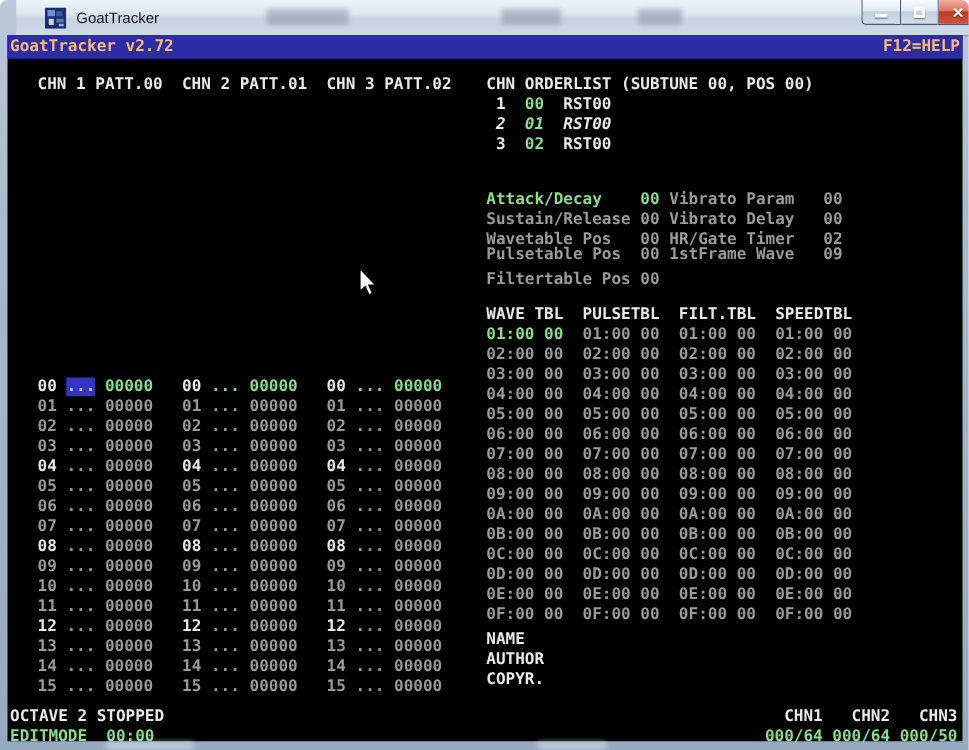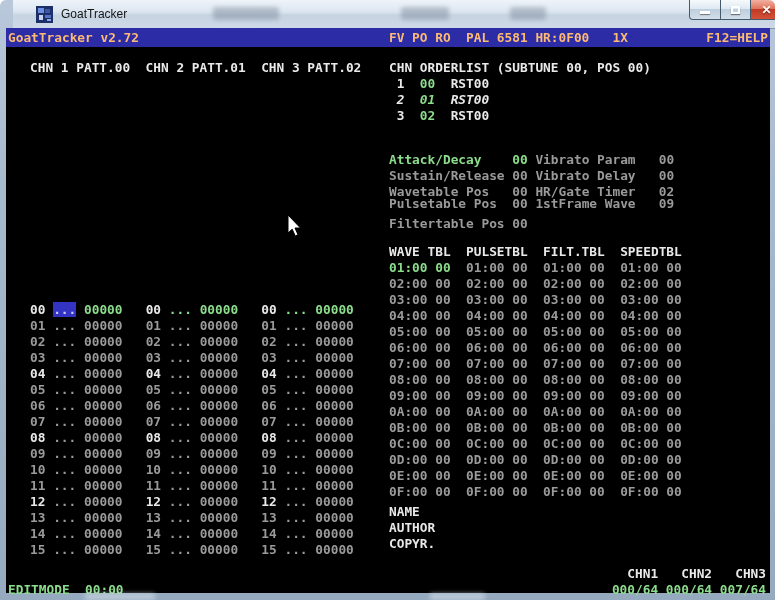--- a/index.html
+++ b/index.html
@@ -70,21 +70,20 @@
       </div>
       <div class="btn btn-close">
         <span class="glyph-close">✕</span>
       </div>
     </div>
   </div>
 
   <div class="screen">
     <div class="gtbar">
       <span class="hl">GoatTracker v2.72</span>
-      <span class="hc">FV PO RO  PAL 6581 HR:0F00   1X</span>
       <span class="hr">F12=HELP</span>
     </div>
 
     <div id="chn-headers" class="line c-white" style="left:24px;top:32px">CHN 1 PATT.00  CHN 2 PATT.01  CHN 3 PATT.02</div>
 
     <div class="line c-white" style="left:383px;top:32px">CHN ORDERLIST (SUBTUNE 00, POS 00)</div>
     <div id="orderlist">
         <div class="line" style="left: 383px; top: 48px;"><span class="c-white"> 1  </span><span class="c-green">00</span><span class="c-white">  RST00</span></div>
         <div class="line" style="left: 383px; top: 64px; font-style: italic;"><span class="c-white"> 2  </span><span class="c-green">01</span><span class="c-white">  RST00</span></div>
         <div class="line" style="left: 383px; top: 80px;"><span class="c-white"> 3  </span><span class="c-green">02</span><span class="c-white">  RST00</span></div>
@@ -133,23 +132,24 @@
         <div class="line" style="left: 24px; top: 466px;"><span class="c-white">12</span><span class="c-gray"> </span><span class="c-gray">...</span><span class="c-gray"> </span><span class="c-gray">00000</span><span class="c-gray">   </span><span class="c-white">12</span><span class="c-gray"> </span><span class="c-gray">...</span><span class="c-gray"> </span><span class="c-gray">00000</span><span class="c-gray">   </span><span class="c-white">12</span><span class="c-gray"> </span><span class="c-gray">...</span><span class="c-gray"> </span><span class="c-gray">00000</span></div>
         <div class="line" style="left: 24px; top: 482px;"><span class="c-gray">13</span><span class="c-gray"> </span><span class="c-gray">...</span><span class="c-gray"> </span><span class="c-gray">00000</span><span class="c-gray">   </span><span class="c-gray">13</span><span class="c-gray"> </span><span class="c-gray">...</span><span class="c-gray"> </span><span class="c-gray">00000</span><span class="c-gray">   </span><span class="c-gray">13</span><span class="c-gray"> </span><span class="c-gray">...</span><span class="c-gray"> </span><span class="c-gray">00000</span></div>
         <div class="line" style="left: 24px; top: 498px;"><span class="c-gray">14</span><span class="c-gray"> </span><span class="c-gray">...</span><span class="c-gray"> </span><span class="c-gray">00000</span><span class="c-gray">   </span><span class="c-gray">14</span><span class="c-gray"> </span><span class="c-gray">...</span><span class="c-gray"> </span><span class="c-gray">00000</span><span class="c-gray">   </span><span class="c-gray">14</span><span class="c-gray"> </span><span class="c-gray">...</span><span class="c-gray"> </span><span class="c-gray">00000</span></div>
         <div class="line" style="left: 24px; top: 514px;"><span class="c-gray">15</span><span class="c-gray"> </span><span class="c-gray">...</span><span class="c-gray"> </span><span class="c-gray">00000</span><span class="c-gray">   </span><span class="c-gray">15</span><span class="c-gray"> </span><span class="c-gray">...</span><span class="c-gray"> </span><span class="c-gray">00000</span><span class="c-gray">   </span><span class="c-gray">15</span><span class="c-gray"> </span><span class="c-gray">...</span><span class="c-gray"> </span><span class="c-gray">00000</span></div>
       </div>
 
     <div class="line c-white" style="left:383px;top:476px">NAME</div>
     <div class="line c-white" style="left:383px;top:492px">AUTHOR</div>
     <div class="line c-white" style="left:383px;top:508px">COPYR.</div>
 
+    <div id="octave-line" class="line c-white" style="left:2px;top:538px">OCTAVE 2 STOPPED</div>
     <div id="editmode-line" class="line c-green" style="left:2px;top:554px">EDITMODE  00:00</div>
     <div id="chn-label-line" class="line c-white right-al" style="top:538px">  CHN1   CHN2   CHN3</div>
-    <div id="chn-level-line" class="line c-green right-al" style="top:554px">000/64 000/64 007/64</div>
+    <div id="chn-level-line" class="line c-green right-al" style="top:554px">000/64 000/64 000/50</div>
 
     <svg class="mouse" width="16" height="24" viewBox="0 0 16 24">
       <polygon points="1,0 1,18 5.2,14.2 8.2,21 11,19.7 8,13 13.5,13" fill="#ffffff" stroke="#000" stroke-width="1"></polygon>
     </svg>
   </div>
 
   <div class="bframe-ghost bg1"></div>
   <div class="bframe-ghost bg2"></div>
 </div>
 

